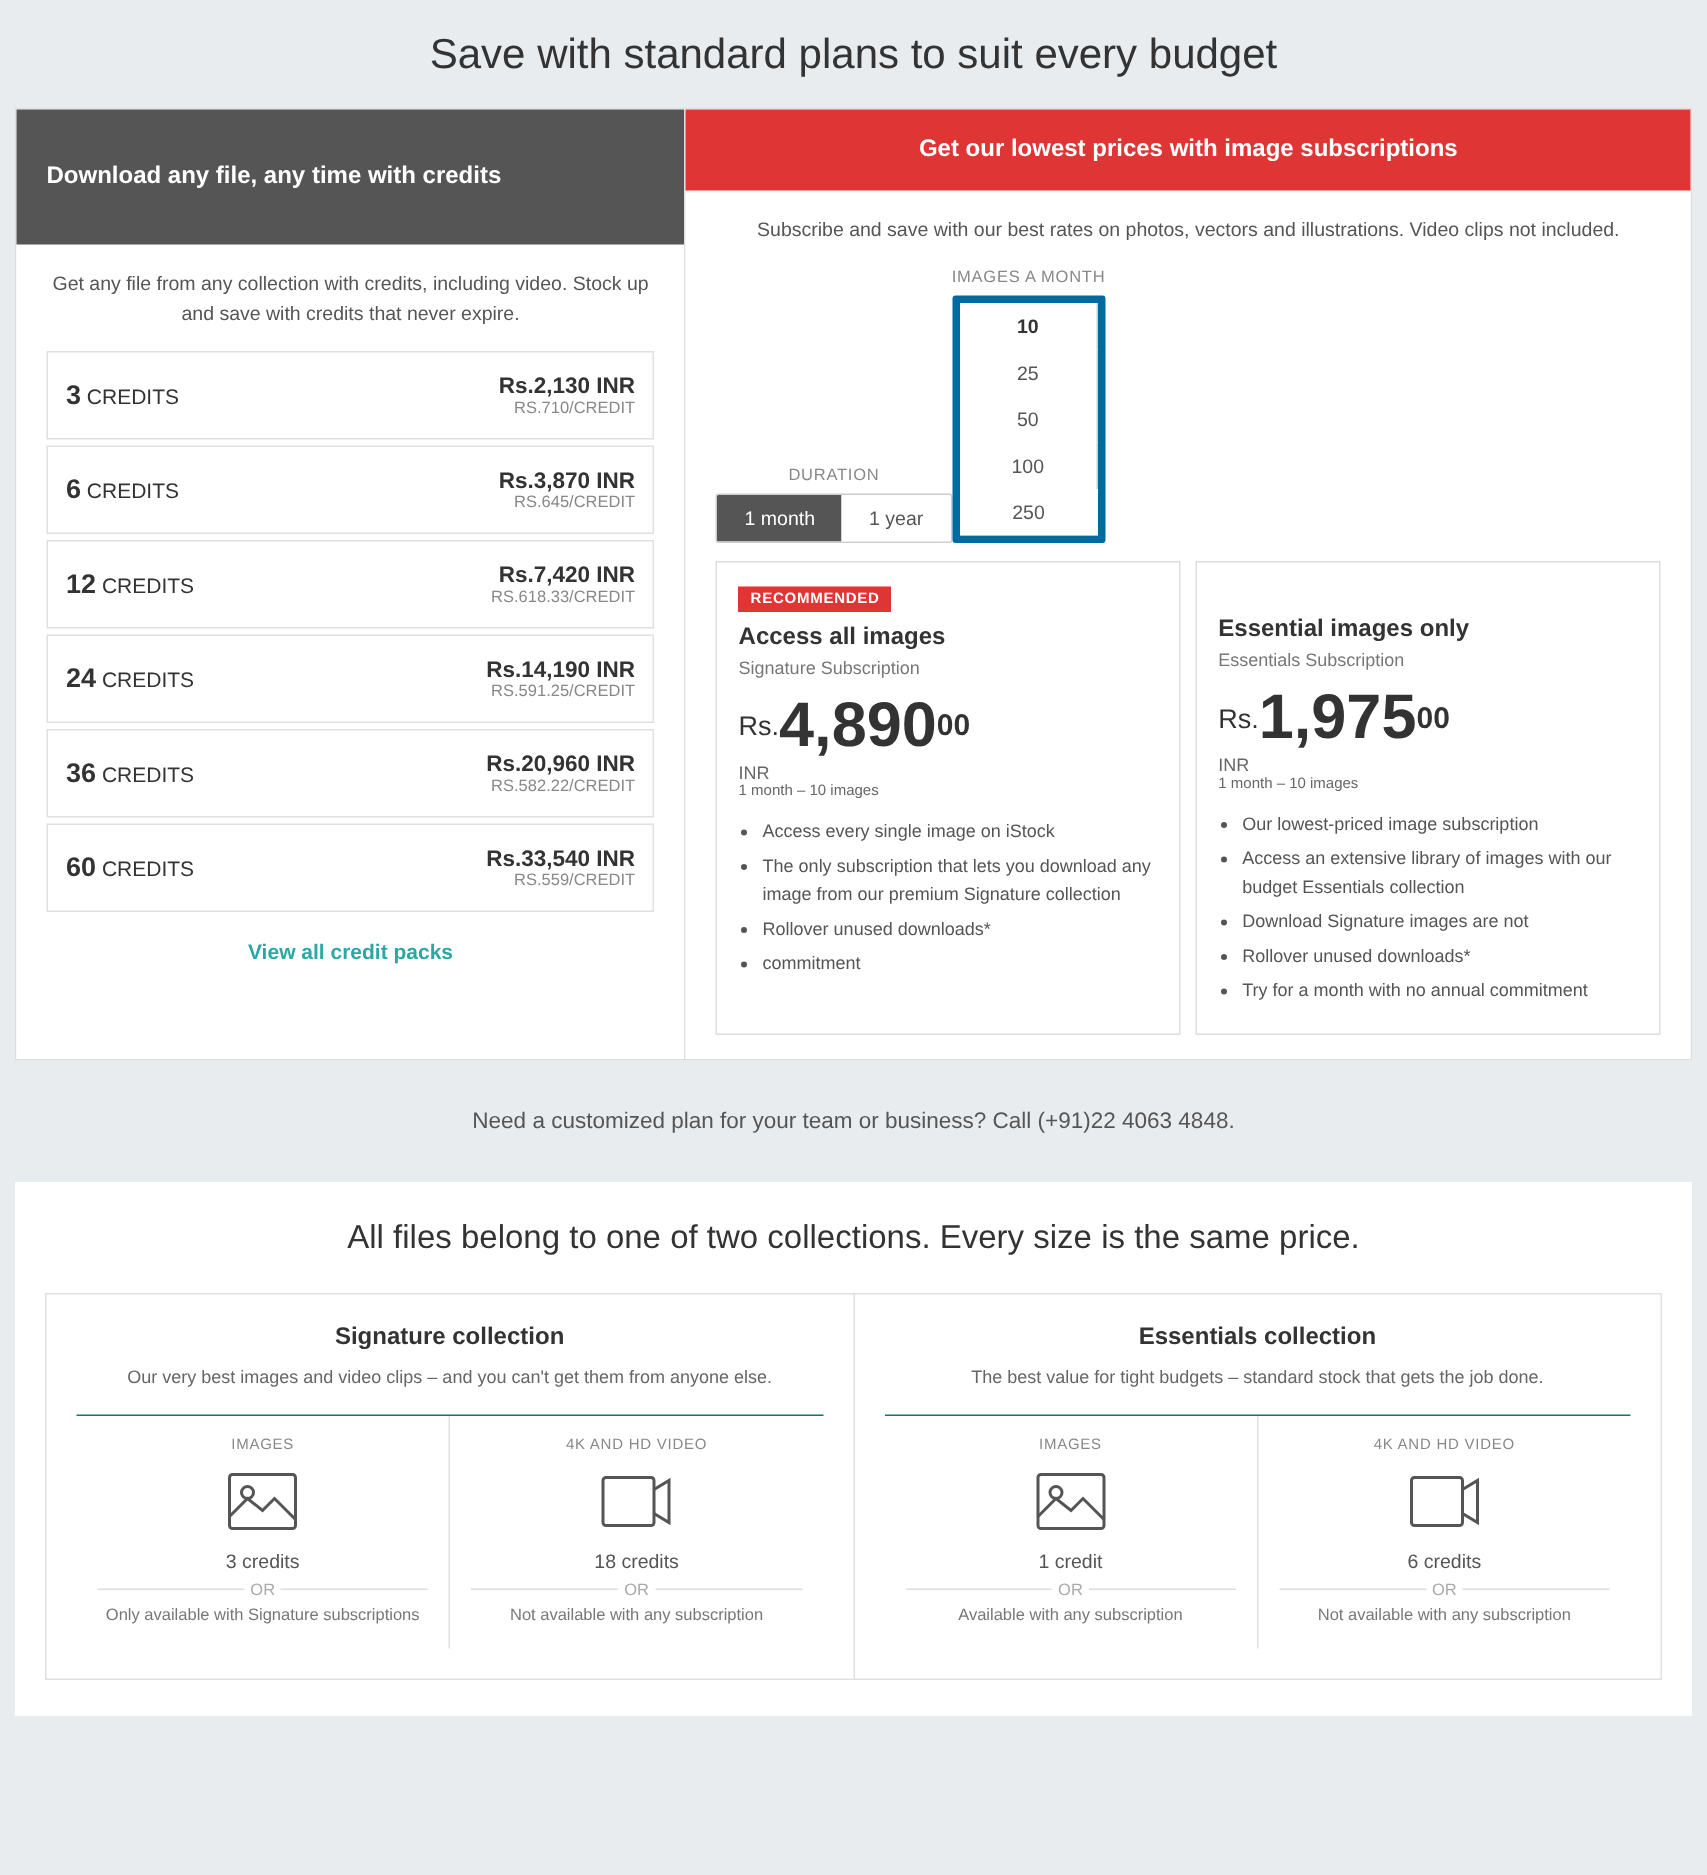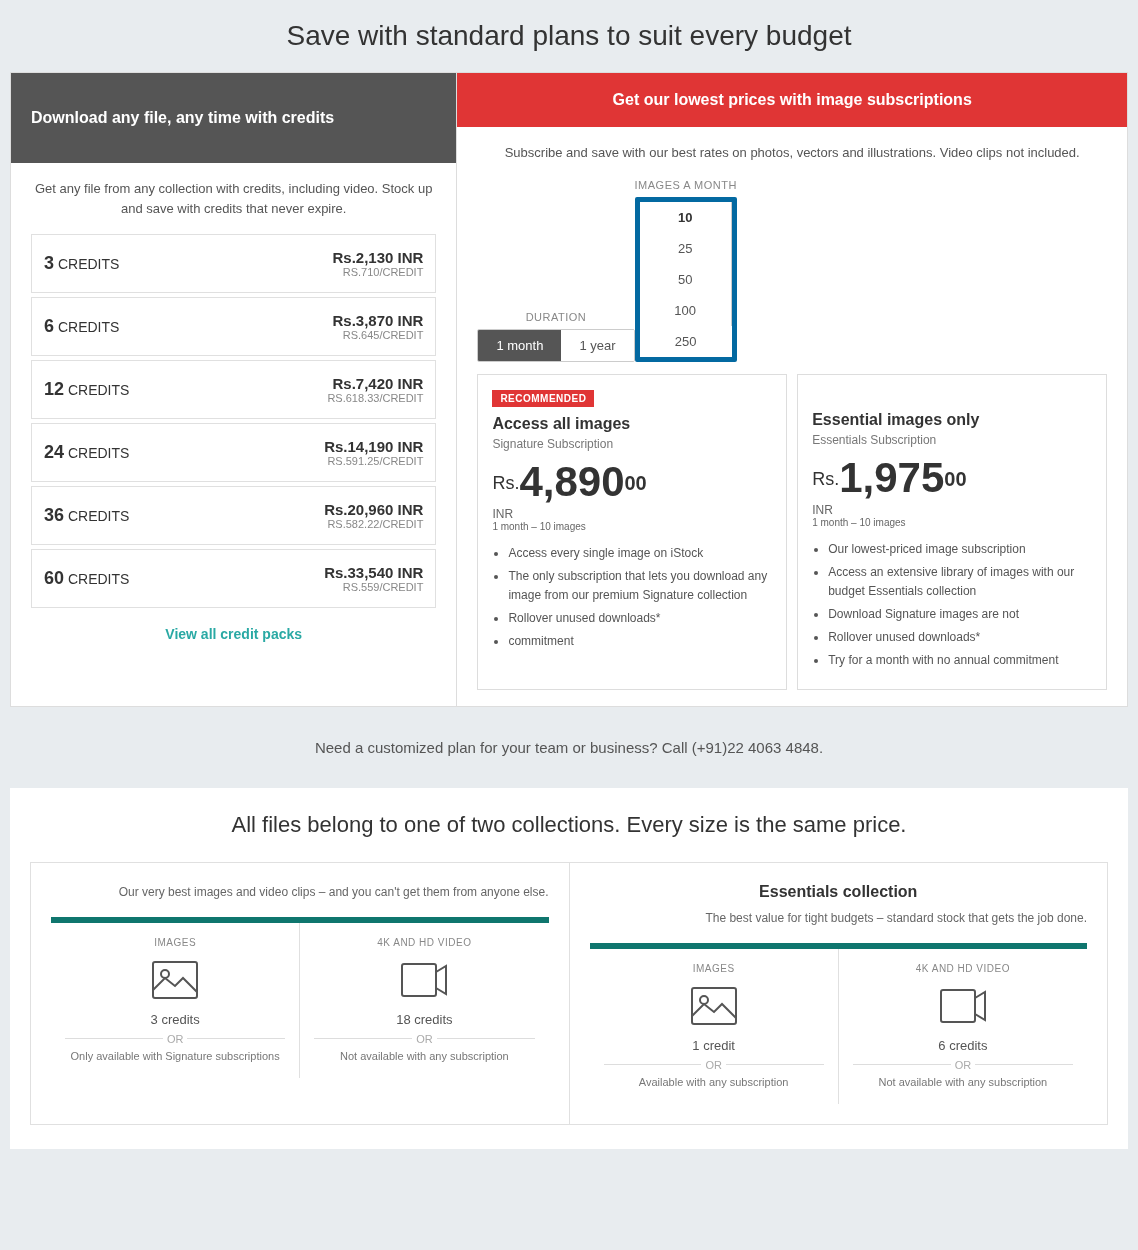--- a/index.html
+++ b/index.html
@@ -329,29 +329,29 @@
       font-size: 16px;
       font-weight: 700;
       color: #333;
       margin-bottom: 8px;
       text-align: center;
     }
 
     .collection-card-desc {
       font-size: 12px;
       color: #666;
-      text-align: right;
+      text-align: center;
       margin-bottom: 16px;
       line-height: 1.5;
     }
 
     .collection-items {
       display: flex;
       gap: 0;
-      border-top: 6px solid #0f766e;
+      border-top: 1px solid #0f766e;
     }
 
     .collection-item {
       flex: 1;
       padding: 14px 10px;
       text-align: center;
       border-right: 1px solid #e0e0e0;
     }
 
     .collection-item:last-child { border-right: none; }
@@ -544,20 +544,21 @@
   </div>
 
   <div class="custom-plan-section">
     <p class="custom-plan-text">Need a customized plan for your team or business? Call (+91)22 4063 4848.</p>
   </div>
 
   <div class="collections-section">
     <h2 class="collections-title">All files belong to one of two collections. Every size is the same price.</h2>
     <div class="collections-grid" id="collections-grid">
         <div class="collection-card">
+      <div class="collection-card-title">Signature collection</div>
       <div class="collection-card-desc">Our very best images and video clips – and you can't get them from anyone else.</div>
       <div class="collection-items">
 
         <div class="collection-item" style="">
           <div class="collection-item-type">IMAGES</div>
           <div class="icon-placeholder">
                 <svg width="52" height="44" viewBox="0 0 52 44" fill="none" xmlns="http://www.w3.org/2000/svg">
       <rect x="4" y="4" width="44" height="36" rx="2" stroke="#555" stroke-width="2" fill="none"></rect>
       <circle cx="16" cy="16" r="4" stroke="#555" stroke-width="2" fill="none"></circle>
       <polyline points="4,32 16,20 26,28 34,20 48,34" stroke="#555" stroke-width="2" fill="none"></polyline>

